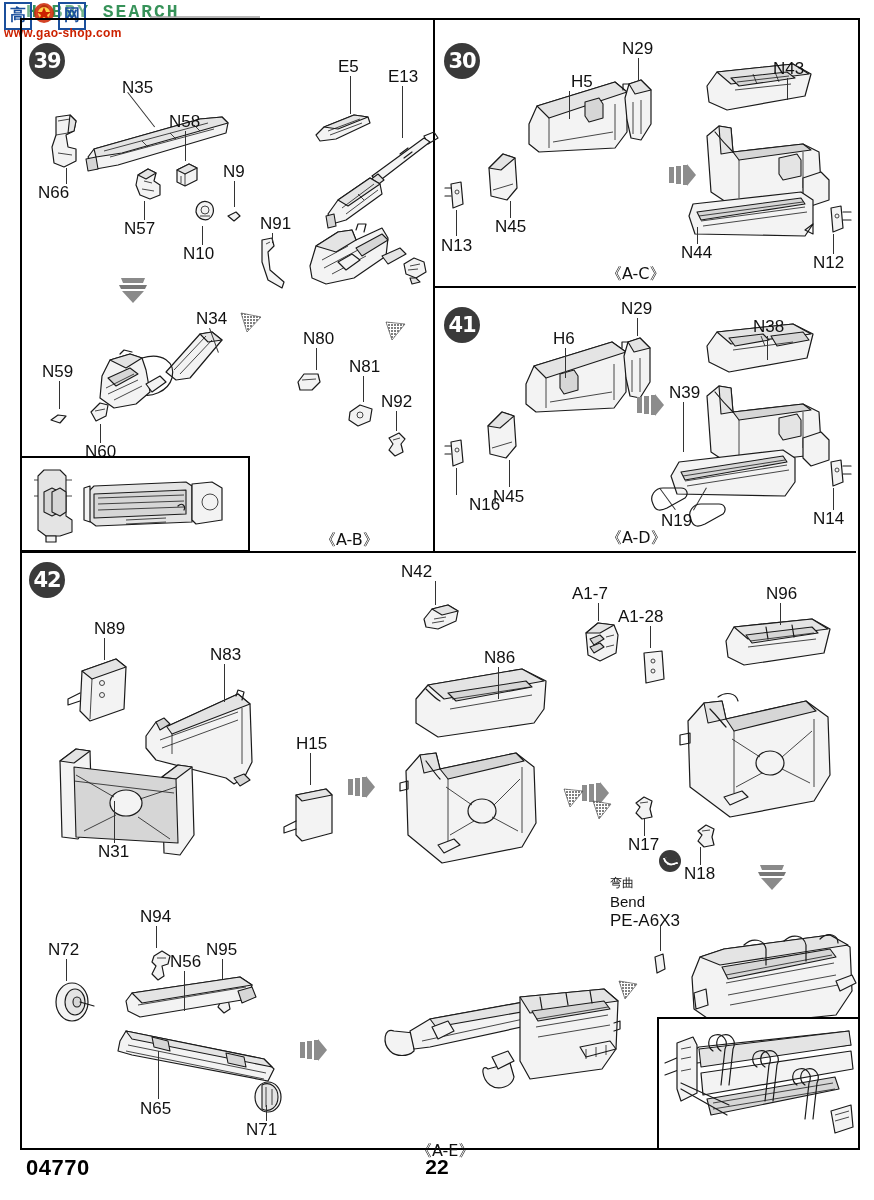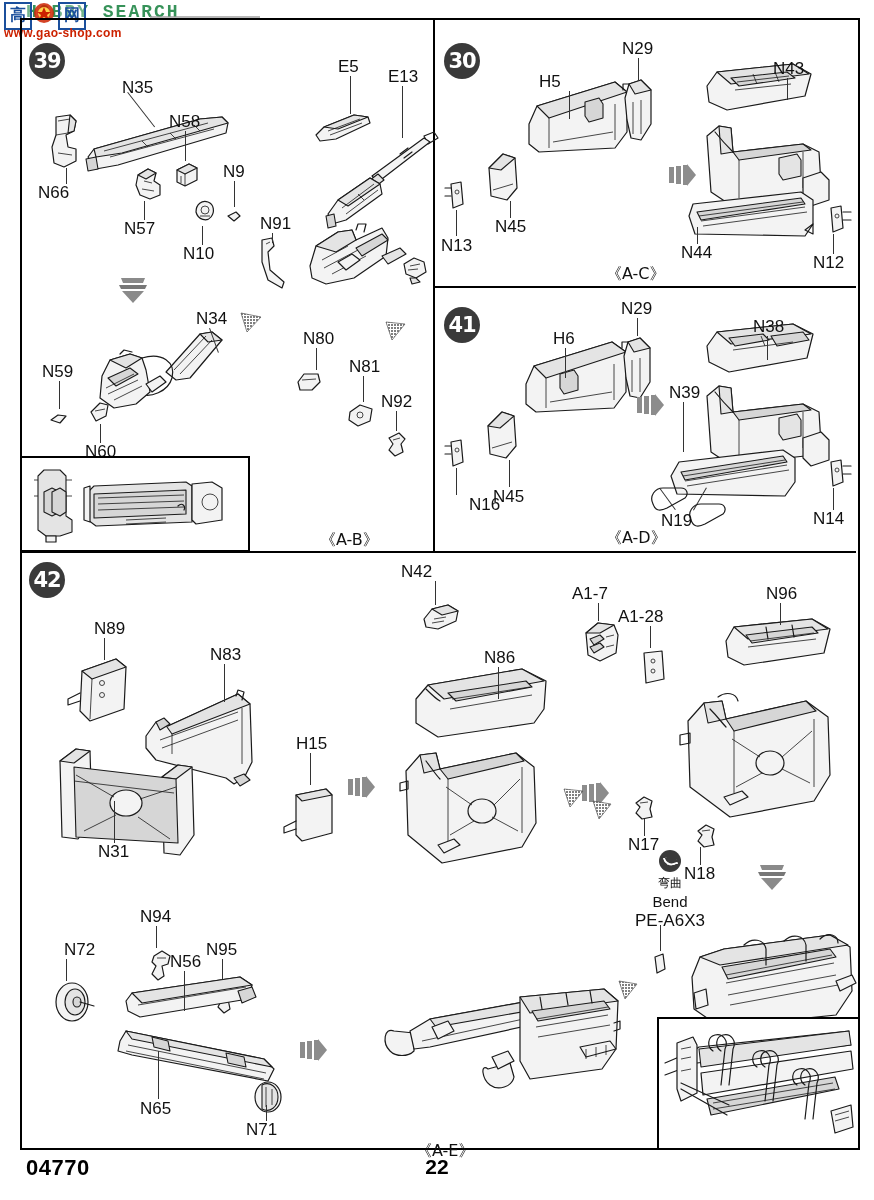--- a/index.html
+++ b/index.html
@@ -67,21 +67,21 @@
   .pf2{fill:#e4e4e4;stroke:#1a1a1a;stroke-width:1.1;stroke-linejoin:round;}
   .pf3{fill:#d6d6d6;stroke:#1a1a1a;stroke-width:1.1;stroke-linejoin:round;}
   .thin{fill:none;stroke:#1a1a1a;stroke-width:.8;}
 
   
   .icon{position:absolute;}
   .press-arrow svg{display:block;}
   .hatch-tri svg{display:block;}
   .prog-arrow svg{display:block;}
 
-  .bend-block{position:absolute;text-align:center;width:120px;}
+  .bend-block{position:absolute;width:120px;}
   .bend-dot{width:22px;height:22px;border-radius:50%;background:#3a3a3a;margin:0 auto;position:relative;}
   .bend-dot::after{
     content:"";position:absolute;left:5px;top:6px;width:11px;height:8px;
     border:2px solid #fff;border-top:none;border-right:none;
     border-radius:0 0 0 9px;transform:rotate(-18deg);
   }
   .bend-cn{font-size:12px;margin-top:3px;font-family:"DejaVu Sans",sans-serif;color:#111;}
   .bend-en{font-size:15px;margin-top:1px;font-family:"Liberation Sans",sans-serif;color:#111;}
   .bend-pn{font-size:17px;margin-top:1px;font-family:"Liberation Sans",sans-serif;color:#111;}
 
@@ -394,21 +394,21 @@
 
     <div class="part" style="left:88px;top:58px;">
       <svg width="120" height="90" viewBox="0 0 120 90">
         <path class="pf" d="M6 48 L14 30 L92 6 L104 16 L104 56 L92 72 L16 76 L6 68 Z"></path>
         <path class="pf2" d="M14 30 L92 6 L104 16 L26 42 Z"></path>
         <path class="thin" d="M26 42 L26 72 M92 28 L92 64"></path>
         <path class="pf3" d="M62 26 L76 22 L80 28 L80 42 L66 46 L62 40 Z"></path>
         <path class="thin" d="M30 66 L90 56"></path>
       </svg>
     </div>
-    <div class="lbl" style="left:104px;top:55px;text-align:center;">H5</div>
+    <div class="lbl" style="left:136px;top:55px;text-align:center;">H5</div>
     <div class="lead v" style="left:134px;top:73px;height:28px;"></div>
 
     <div class="part" style="left:184px;top:58px;">
       <svg width="40" height="74" viewBox="0 0 40 74">
         <path class="pf" d="M10 8 L22 4 L32 14 L32 48 L22 64 L12 62 L8 44 L6 22 Z"></path>
         <path class="pf2" d="M10 8 L22 4 L32 14 L16 18 Z"></path>
         <path class="thin" d="M14 26 L14 58 M22 24 L22 58"></path>
         <path class="pl" d="M10 8 L4 8 L4 14"></path>
       </svg>
     </div>
@@ -832,21 +832,21 @@
     </div>
 
     <div class="part" style="left:30px;top:425px;">
       <svg width="52" height="48" viewBox="0 0 52 48">
         <ellipse class="pf" cx="22" cy="24" rx="16" ry="19"></ellipse>
         <ellipse class="pf2" cx="25" cy="24" rx="10" ry="13"></ellipse>
         <ellipse class="pf3" cx="27" cy="24" rx="4" ry="5"></ellipse>
         <path class="pl" d="M30 24 L44 28"></path>
       </svg>
     </div>
-    <div class="lbl" style="left:28px;top:388px;margin-left:16px;">N72</div>
+    <div class="lbl" style="left:28px;top:388px;">N72</div>
     <div class="lead v" style="left:46px;top:406px;height:22px;"></div>
 
     <div class="part" style="left:126px;top:395px;">
       <svg width="30" height="36" viewBox="0 0 30 36">
         <path class="pf" d="M8 8 L16 3 L24 8 L22 16 L16 18 L18 28 L12 32 L6 26 L10 18 L6 14 Z"></path>
         <path class="thin" d="M11 10 L20 10"></path>
       </svg>
     </div>
     <div class="lbl" style="left:120px;top:355px;">N94</div>
     <div class="lead v" style="left:136px;top:373px;height:22px;"></div>

